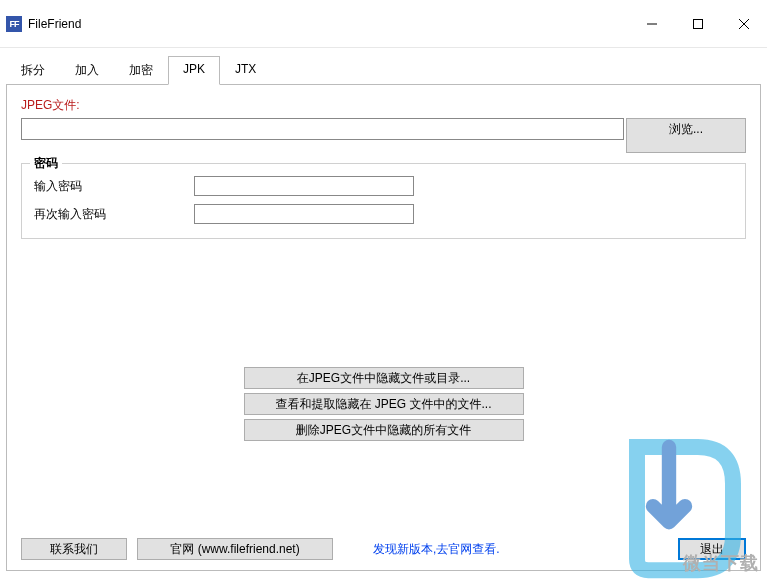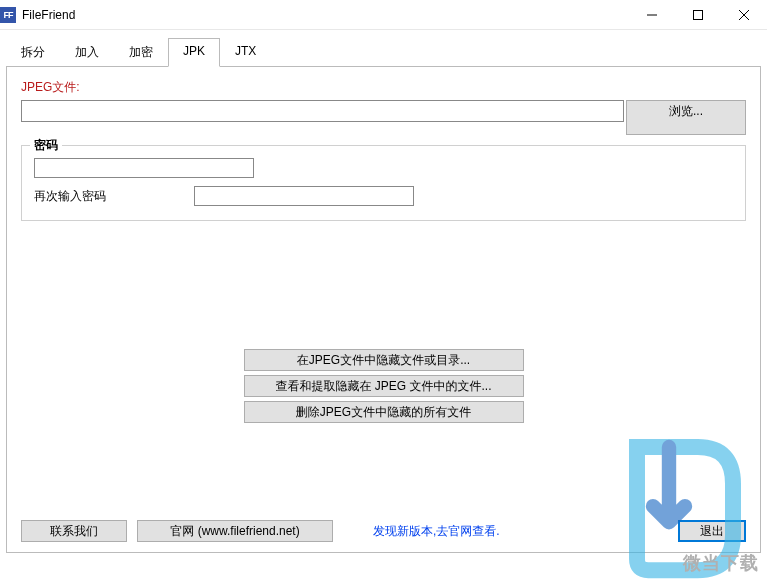--- a/index.html
+++ b/index.html
@@ -1,18 +1,18 @@
 <!DOCTYPE html>
 <html><head>
 <meta charset="utf-8">
 <style>
 * { box-sizing: border-box; margin: 0; padding: 0; font-family: "Microsoft YaHei", "SimSun", Arial, sans-serif; font-size: 12px; }
 body { background: #fff; width: 767px; height: 581px; overflow: hidden; }
 
-.titlebar { height: 30px; background: #fff; display: flex; align-items: center; padding-left: 0; border-bottom: 1px solid #e8e8e8; }
+.titlebar { height: 48px; background: #fff; display: flex; align-items: center; padding-left: 6px; border-bottom: 1px solid #e8e8e8; }
 .titlebar-icon { width: 16px; height: 16px; background: #3355aa; color: #fff; font-size: 9px; font-weight: bold; display: flex; align-items: center; justify-content: center; margin-right: 6px; letter-spacing: -1px; }
 .titlebar-text { flex: 1; color: #000; }
 .titlebar-controls { display: flex; height: 100%; }
 .titlebar-btn { width: 46px; height: 100%; display: flex; align-items: center; justify-content: center; font-size: 14px; color: #000; cursor: default; }
 .titlebar-btn svg { width: 10px; height: 10px; }
 
 .tab-strip { display: flex; position: relative; margin: 8px 6px 0 6px; }
 .tab { padding: 5px 14px 5px 14px; border: 1px solid transparent; color: #000; cursor: default; position: relative; }
 .tab.active { border: 1px solid #bbb; border-bottom: 1px solid #fff; background: #fff; z-index: 2; }
 
@@ -81,20 +81,21 @@
 <div class="page">
   <div class="field-label">JPEG文件:</div>
   <div class="file-row">
     <input class="file-input" type="text" value="" style="">
     <div class="browse-btn">浏览...</div>
   </div>
 
   <div class="groupbox">
     <div class="groupbox-title">密码</div>
     <div class="pwd-row">
+      <div class="pwd-label">输入密码</div>
       <input class="pwd-input" type="password" value="" style="">
     </div>
     <div class="pwd-row">
       <div class="pwd-label">再次输入密码</div>
       <input class="pwd-input" type="password" value="" style="">
     </div>
   </div>
 
   <div class="center-buttons">
     <div class="action-btn">在JPEG文件中隐藏文件或目录...</div>

